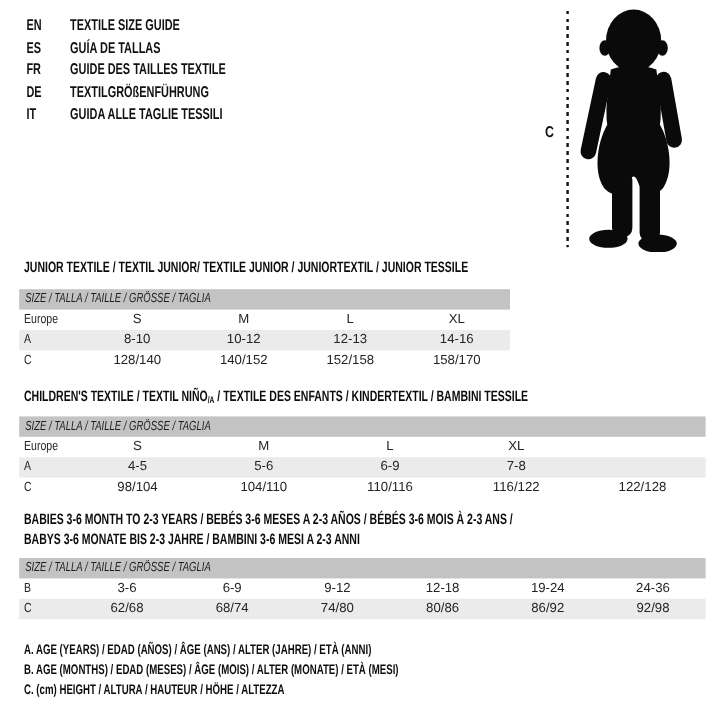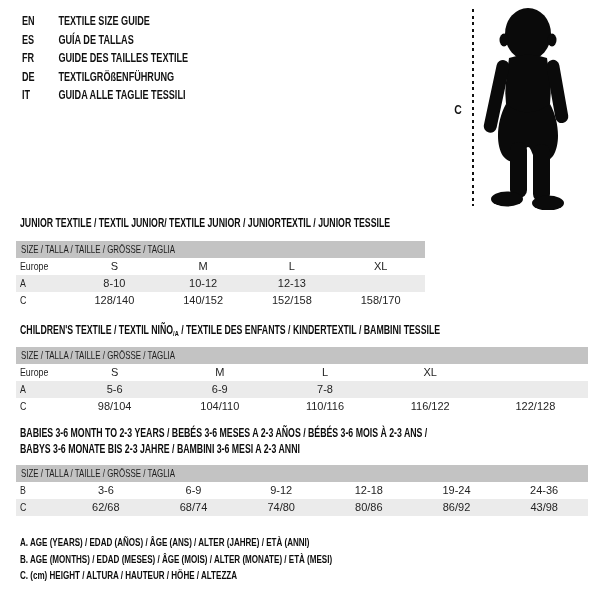--- a/index.html
+++ b/index.html
@@ -26,21 +26,21 @@
   .c-label { font-weight:bold; font-size:13px; color:#111; transform:scaleX(0.8); }
 
   
   .sec-title { font-weight:bold; font-size:12.5px; color:#0c0c0c; line-height:16px; white-space:nowrap; }
   .sub-a { font-size:8px; vertical-align:-2px; }
 
   
   .table { position:absolute; }
   .thead {
     height:17px; line-height:17px; background:#c3c3c3;
-    font-size:11px; color:#1d1d1d; padding-left:5px; overflow:hidden;
+    font-size:11px; color:#1d1d1d; padding-left:5px; overflow:hidden;font-style:italic;
   }
   .thead span { display:inline-block; white-space:nowrap; transform:scaleX(0.72); transform-origin:0 50%; }
   .trow { display:grid; height:17px; line-height:17.5px; }
   .t1 .trow { grid-template-columns:54px repeat(4,1fr); }
   .t2 .trow { grid-template-columns:46px repeat(5,1fr); }
   .t3 .trow { grid-template-columns:46px repeat(6,1fr); }
   .stripe { background:#ebebeb; }
   .cell { text-align:center; font-size:11px; color:#242424; white-space:nowrap; }
   .cell.lbl {
     text-align:left; padding-left:5px;
@@ -101,20 +101,21 @@
     <div class="cell">S</div>
     <div class="cell">M</div>
     <div class="cell">L</div>
     <div class="cell">XL</div>
   </div>
   <div class="trow stripe">
     <div class="cell lbl">A</div>
     <div class="cell">8-10</div>
     <div class="cell">10-12</div>
     <div class="cell">12-13</div>
+    <div class="cell">14-16</div>
   </div>
   <div class="trow">
     <div class="cell lbl">C</div>
     <div class="cell">128/140</div>
     <div class="cell">140/152</div>
     <div class="cell">152/158</div>
     <div class="cell">158/170</div>
   </div>
 </div>
 
@@ -128,20 +129,21 @@
   </div>
   <div class="trow">
     <div class="cell lbl">Europe</div>
     <div class="cell">S</div>
     <div class="cell">M</div>
     <div class="cell">L</div>
     <div class="cell">XL</div>
   </div>
   <div class="trow stripe">
     <div class="cell lbl">A</div>
+    <div class="cell">4-5</div>
     <div class="cell">5-6</div>
     <div class="cell">6-9</div>
     <div class="cell">7-8</div>
   </div>
   <div class="trow">
     <div class="cell lbl">C</div>
     <div class="cell">98/104</div>
     <div class="cell">104/110</div>
     <div class="cell">110/116</div>
     <div class="cell">116/122</div>
@@ -167,21 +169,21 @@
     <div class="cell">19-24</div>
     <div class="cell">24-36</div>
   </div>
   <div class="trow stripe">
     <div class="cell lbl">C</div>
     <div class="cell">62/68</div>
     <div class="cell">68/74</div>
     <div class="cell">74/80</div>
     <div class="cell">80/86</div>
     <div class="cell">86/92</div>
-    <div class="cell">43/98</div>
+    <div class="cell">92/98</div>
   </div>
 </div>
 
 <div class="abs" style="left:20px; top:534px;">
   <div class="fn-row cnd">A. AGE (YEARS) / EDAD (AÑOS) / ÂGE (ANS) / ALTER (JAHRE) / ETÀ (ANNI)</div>
   <div class="fn-row cnd">B. AGE (MONTHS) / EDAD (MESES) / ÂGE (MOIS) / ALTER (MONATE) / ETÀ (MESI)</div>
   <div class="fn-row cnd">C. (cm) HEIGHT / ALTURA / HAUTEUR / HÖHE / ALTEZZA</div>
 </div>
 
 </body></html>

